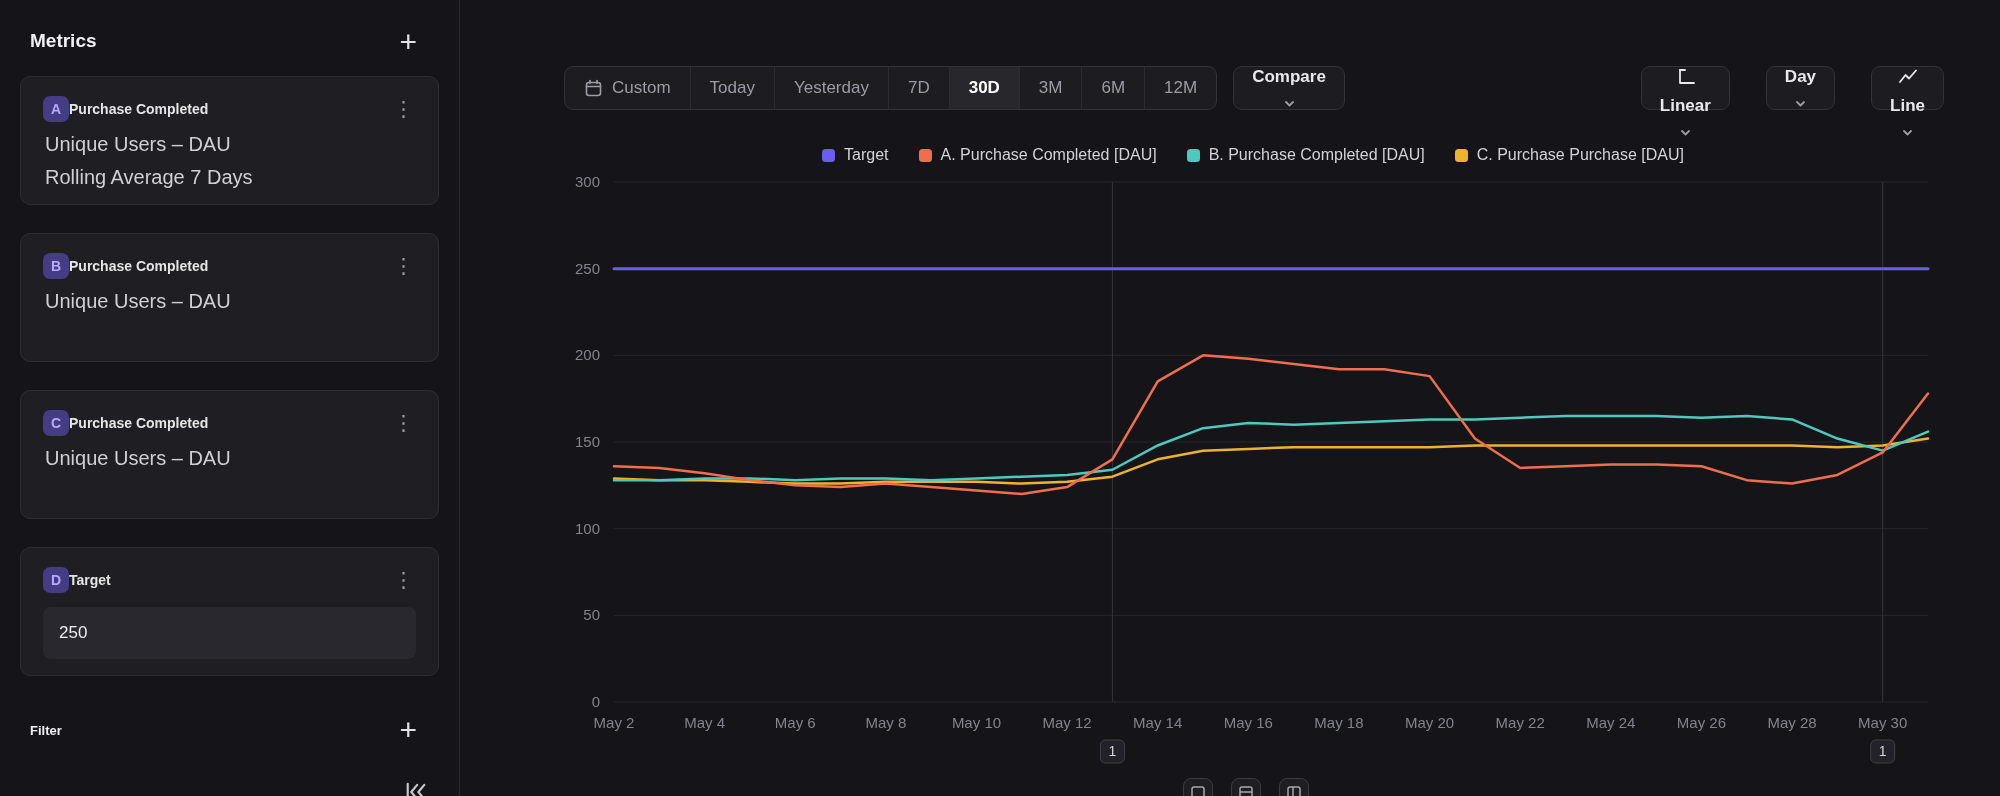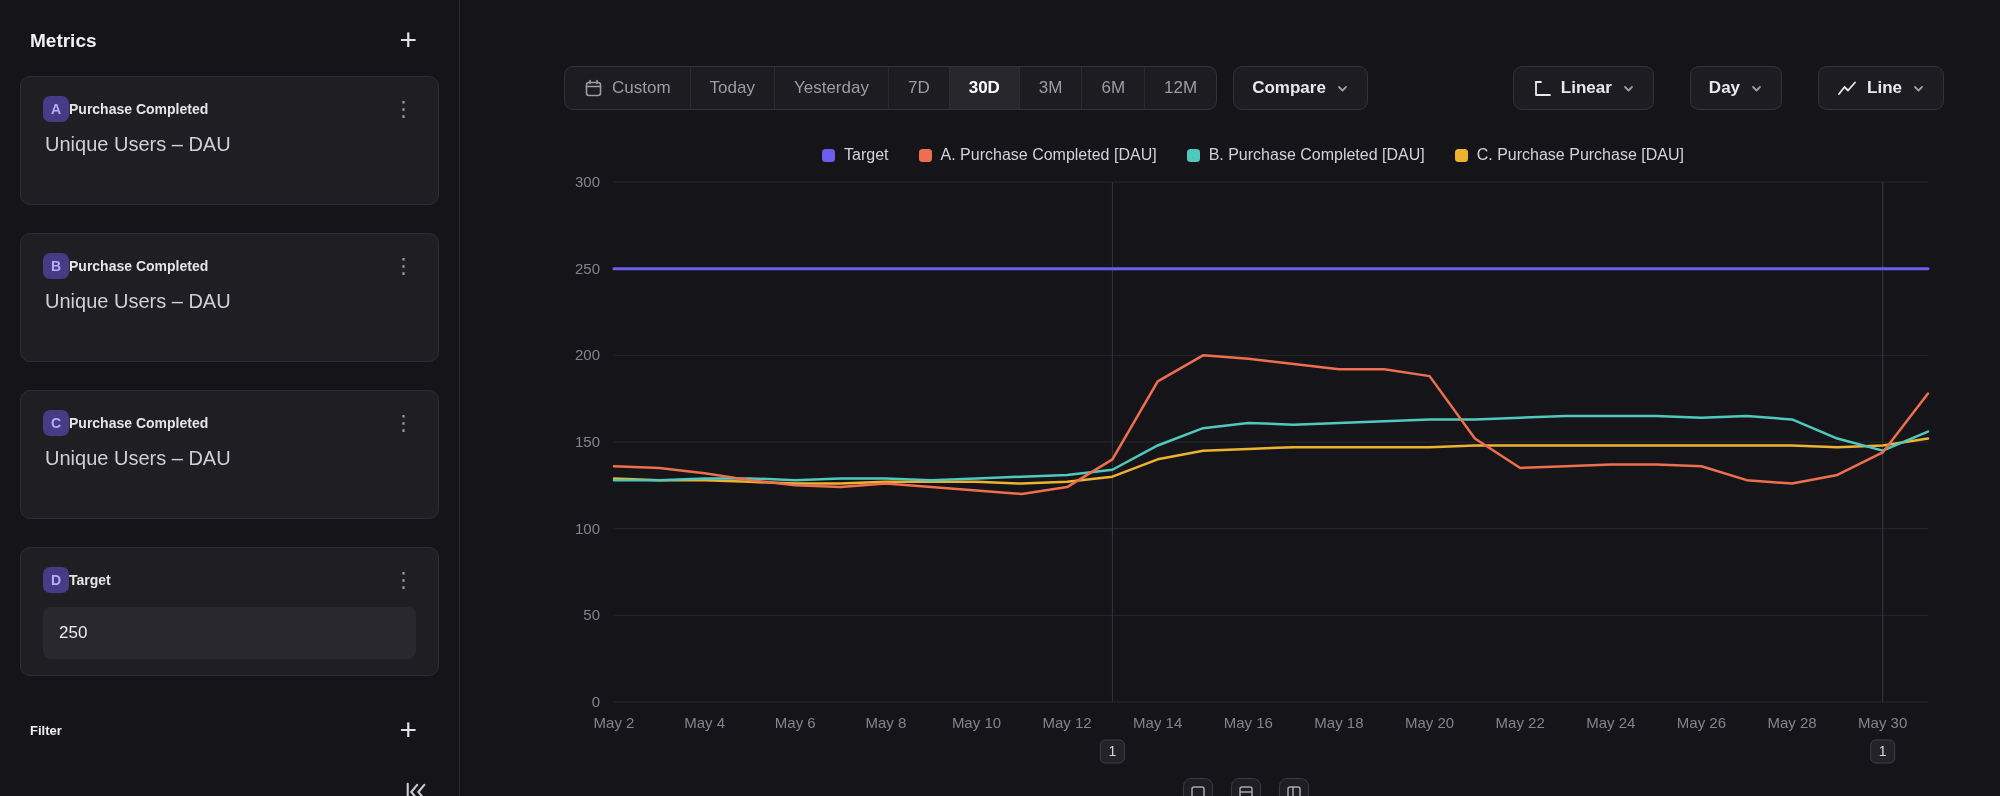--- a/index.html
+++ b/index.html
@@ -10,21 +10,21 @@
     font-family:"Liberation Sans", sans-serif;
     display:flex;
   }
   
   aside {
     width:460px; min-width:460px; height:796px;
     border-right:1px solid #2a2a31;
     padding:0 20px; position:relative; background:#151519;
   }
   .side-head {
-    display:flex; align-items:flex-start; justify-content:space-between;
+    display:flex; align-items:flex-end; justify-content:space-between;
     padding:30px 22px 24px 10px;
   }
   .side-head h2 { font-size:19px; font-weight:700; color:#f0f0f4; }
   .plus-btn {
     background:none; border:none; color:#e0e0e6; font-size:30px;
     font-weight:100; line-height:20px; cursor:pointer; padding:0;
   }
   .card {
     background:#1e1e23; border:1px solid #2d2d35; border-radius:10px;
     padding:18px 22px; margin-bottom:28px; height:129px;
@@ -75,20 +75,21 @@
     border-right:1px solid #2b2b33; cursor:pointer;
     font-family:"Liberation Sans", sans-serif;
   }
   .seg:last-child { border-right:none;text-align:center; }
   .seg.active { color:#ffffff; font-weight:600; background:rgba(255,255,255,0.05); }
   .btn {
     display:flex; align-items:center; gap:10px; padding:0 18px; height:44px;
     border:1px solid #32323b; border-radius:9px; background:#1c1c21;
     color:#e8e8ee; font-size:17px; font-weight:600; cursor:pointer;
     font-family:"Liberation Sans", sans-serif;
+    flex-direction:column;
   }
   .toolbar-right { margin-left:auto; display:flex; gap:36px; }
   .legend {
     position:absolute; left:86px; right:40px; top:146px;
     display:flex; justify-content:center; align-items:center; gap:30px;
     font-size:16px; color:#d2d2d8;
   }
   .legend-item { display:flex; align-items:center; cursor:pointer; }
   .sw { width:13px; height:13px; border-radius:3.5px; display:inline-block; margin-right:9px; }
   #chart-svg { position:absolute; left:84px; top:174px; }
@@ -110,20 +111,21 @@
     <button class="plus-btn">+</button>
   </div>
 
   <div class="card">
     <div class="card-top">
       <span class="badge">A</span>
       <span class="card-title">Purchase Completed</span>
       <button class="kebab">⋮</button>
     </div>
     <div class="card-row">Unique Users – DAU</div>
+    <div class="card-row">Rolling Average 7 Days</div>
   </div>
 
   <div class="card">
     <div class="card-top">
       <span class="badge">B</span>
       <span class="card-title">Purchase Completed</span>
       <button class="kebab">⋮</button>
     </div>
     <div class="card-row">Unique Users – DAU</div>
   </div>

